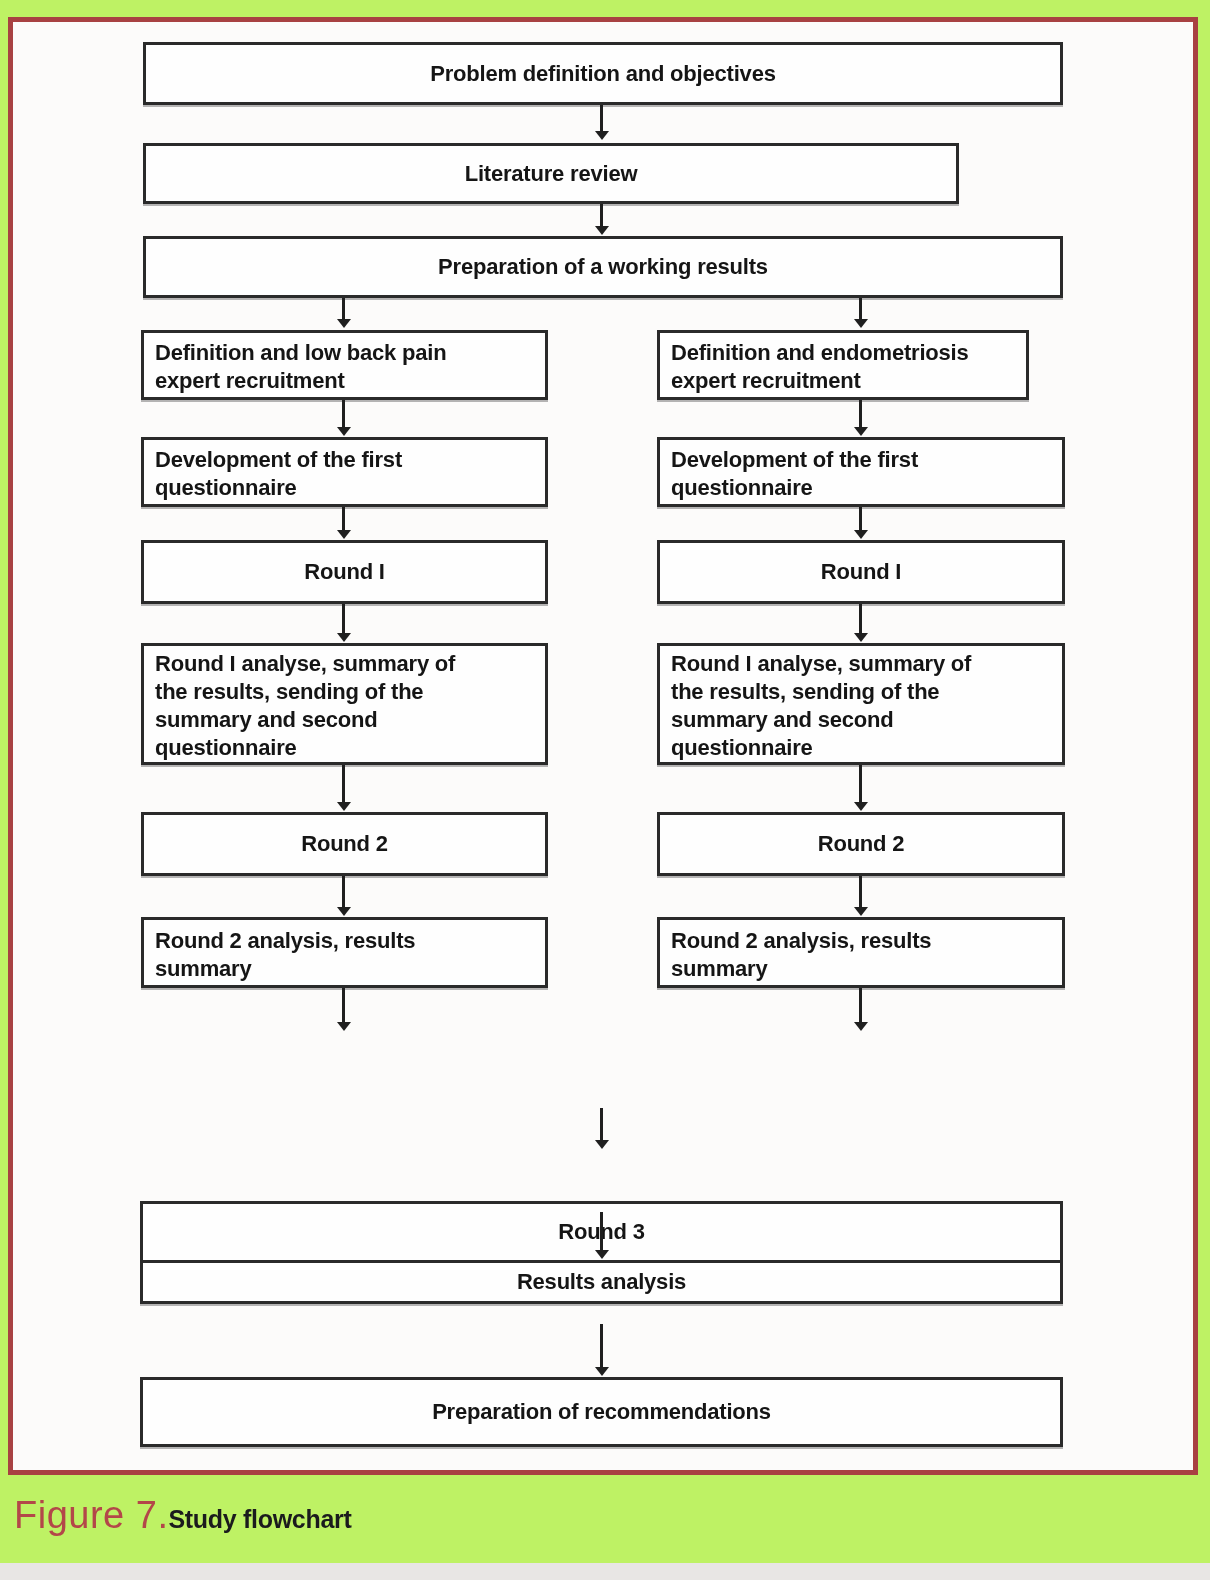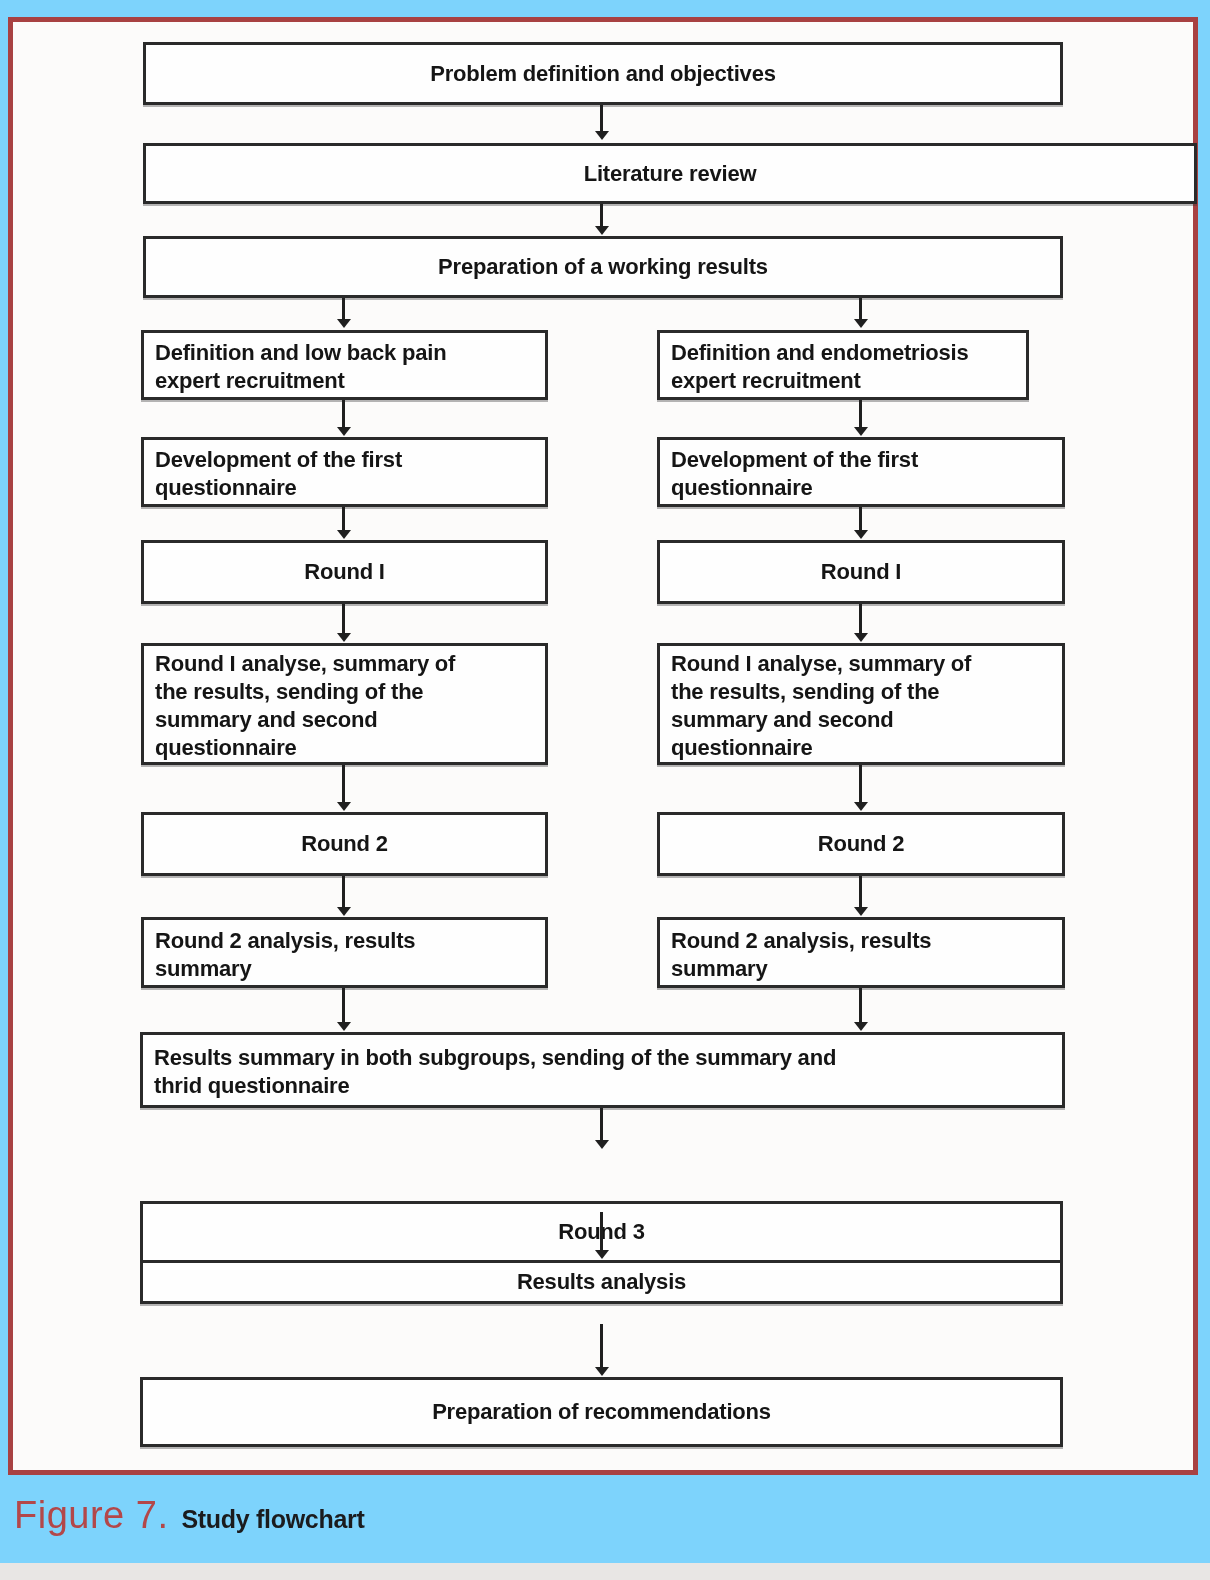--- a/index.html
+++ b/index.html
@@ -1,19 +1,19 @@
 <!DOCTYPE html>
 <html><head>
 <meta charset="utf-8">
 <style>
   html,body { margin:0; padding:0; background:#f2f0ef; }
   .page {
     position:relative;
     width:1210px; height:1580px;
-    background:#7dd3fc;
+    background:#bef264;
     font-family:"Liberation Sans", sans-serif;
     overflow:hidden;
   }
   .frame {
     position:absolute;
     left:8px; top:17px;
     width:1180px; height:1448px;
     border:5px solid #a84142;
     background:#fcfbfa;
   }
@@ -47,39 +47,39 @@
     border-top:9px solid #1f1f1f;
   }
   .caption {
     position:absolute; left:14px; top:1494px;
     display:flex; align-items:baseline;
   }
   .cap-label {
     font-size:38px; font-weight:400; color:#b34749; letter-spacing:0.5px;
   }
   .cap-text {
-    font-size:25px; font-weight:bold; color:#1b1b1d; margin-left:13px; letter-spacing:-0.3px;
+    font-size:25px; font-weight:bold; color:#1b1b1d; letter-spacing:-0.3px;
   }
   .bottom-strip {
     position:absolute; left:0; bottom:0; width:100%; height:17px;
     background:#e8e6e4;
   }
 </style>
 </head>
 <body>
 
 <div class="page">
   <div class="frame"></div>
 
   <div class="node center" style="left:143px;top:42px;width:920px;height:63px">
     <span class="label">Problem definition and objectives</span>
   </div>
   <div class="arrow" style="left:595px;top:105px;height:35px"></div>
 
-  <div class="node center" style="left:143px;top:143px;width:1054px;height:61px">
+  <div class="node center" style="left:143px;top:143px;width:816px;height:61px">
     <span class="label">Literature review</span>
   </div>
   <div class="arrow" style="left:595px;top:204px;height:31px"></div>
 
   <div class="node center" style="left:143px;top:236px;width:920px;height:62px">
     <span class="label">Preparation of a working results</span>
   </div>
   <div class="arrow" style="left:337px;top:298px;height:30px"></div>
   <div class="arrow" style="left:854px;top:298px;height:30px"></div>
 
@@ -148,24 +148,20 @@
     <span class="label">Round 2</span>
   </div>
   <div class="arrow" style="left:854px;top:876px;height:40px"></div>
 
   <div class="node leftal" style="left:657px;top:917px;width:408px;height:71px">
     <span class="label">Round 2 analysis, results
 summary</span>
   </div>
   <div class="arrow" style="left:854px;top:988px;height:43px"></div>
 
-  <div class="node leftal" style="left:140px;top:1032px;width:925px;height:76px">
-    <span class="label">Results summary in both subgroups, sending of the summary and
-thrid questionnaire</span>
-  </div>
   <div class="arrow" style="left:595px;top:1108px;height:41px"></div>
 
   <div class="node center" style="left:140px;top:1201px;width:923px;height:62px">
     <span class="label">Round 3</span>
   </div>
   <div class="arrow" style="left:595px;top:1212px;height:47px"></div>
 
   <div class="node center" style="left:140px;top:1260px;width:923px;height:44px">
     <span class="label">Results analysis</span>
   </div>

